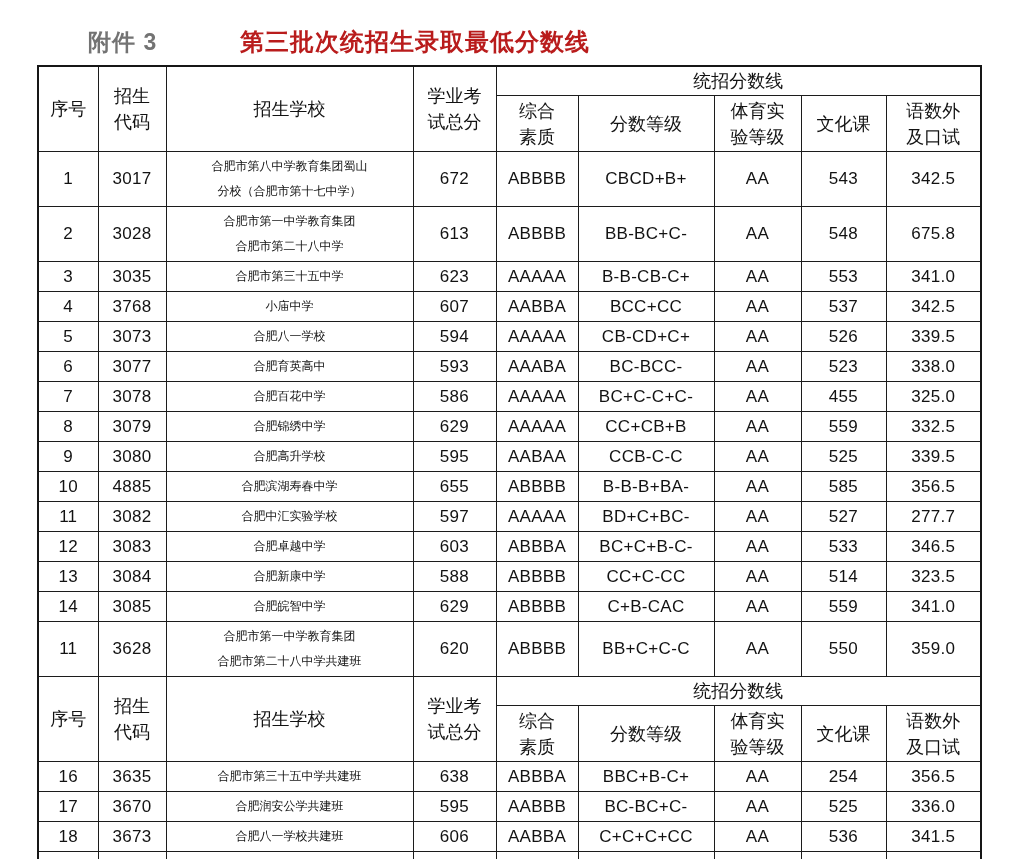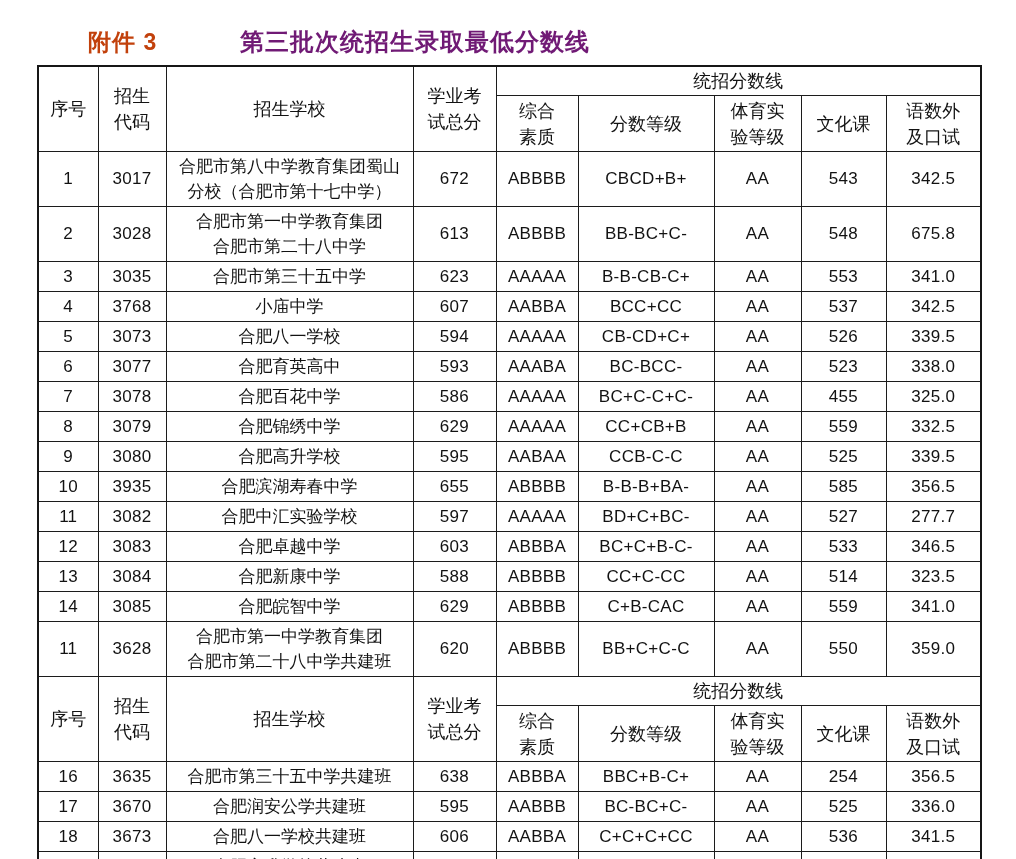--- a/index.html
+++ b/index.html
@@ -12,28 +12,28 @@
   .doc {
     position: relative;
     width: 1016px; height: 859px;
     background: #ffffff;
     overflow: hidden;
   }
   .attachment-label {
     position: absolute; left: 88px; top: 27px;
     font-size: 23px; font-weight: bold;
     font-family: "Liberation Sans", sans-serif;
-    color: #c2410c;
+    color: #737373;
     letter-spacing: 1px;
   }
   .doc-heading {
     position: absolute; left: 240px; top: 26px;
     font-size: 24px; font-weight: bold;
     font-family: "Liberation Sans", sans-serif;
-    color: #701a75;
+    color: #b91c1c;
     letter-spacing: 1px;
   }
   table.score-table {
     position: absolute; left: 37px; top: 65px;
     width: 943px;
     border-collapse: collapse;
     table-layout: fixed;
     border: 2px solid #161616;
   }
   .score-table th, .score-table td {
@@ -58,21 +58,21 @@
   .hdr-top th { height: 26px; font-size: 18px; }
   .hdr-sub th { height: 56px; font-size: 18px; }
   .cn {
     font-family: "Liberation Serif", serif;
     white-space: pre-line;
     line-height: 26px;
   }
   tbody.rows td { height: 29px; font-size: 17px; }
   tbody.rows td.cell-school {
     font-family: "Liberation Serif", serif;
-    font-size: 17px;
+    font-size: 12px;
     white-space: pre-line;
     line-height: 25px;
     padding: 2px 4px;
   }
   tbody.rows td.num {
     font-family: "Liberation Sans", sans-serif;
     letter-spacing: 0.3px;
   }
 </style>
 </head>
@@ -216,21 +216,21 @@
         <td class="cell-school">合肥高升学校</td>
         <td class="num cell-total">595</td>
         <td class="num cell-quality">AABAA</td>
         <td class="num cell-grade">CCB-C-C</td>
         <td class="num cell-pe">AA</td>
         <td class="num cell-culture">525</td>
         <td class="num cell-oral">339.5</td>
       </tr>
         <tr>
         <td class="num cell-seq">10</td>
-        <td class="num cell-code">3935</td>
+        <td class="num cell-code">4885</td>
         <td class="cell-school">合肥滨湖寿春中学</td>
         <td class="num cell-total">655</td>
         <td class="num cell-quality">ABBBB</td>
         <td class="num cell-grade">B-B-B+BA-</td>
         <td class="num cell-pe">AA</td>
         <td class="num cell-culture">585</td>
         <td class="num cell-oral">356.5</td>
       </tr>
         <tr>
         <td class="num cell-seq">11</td>

